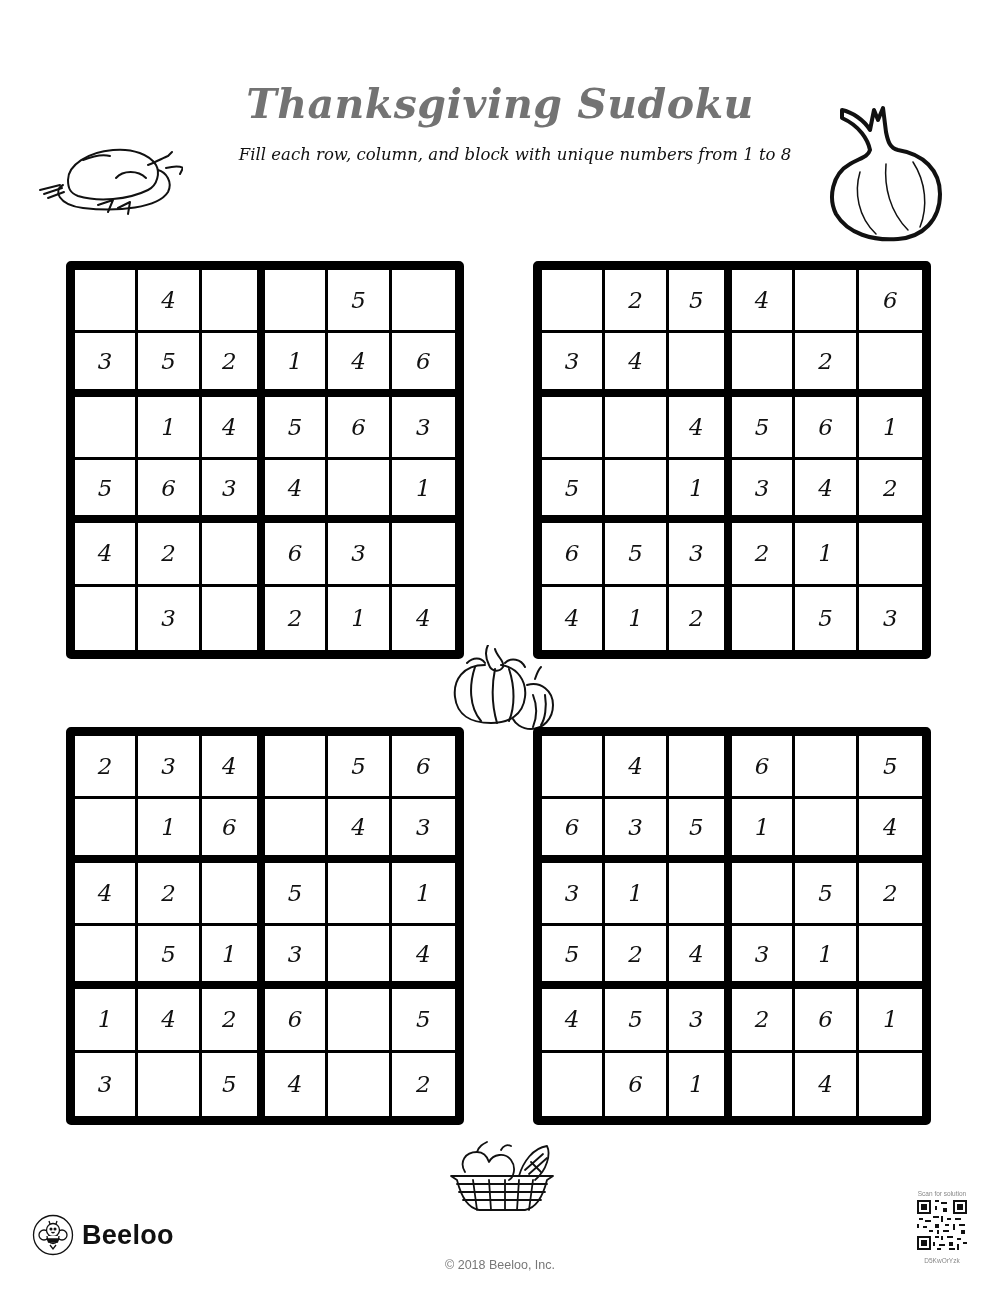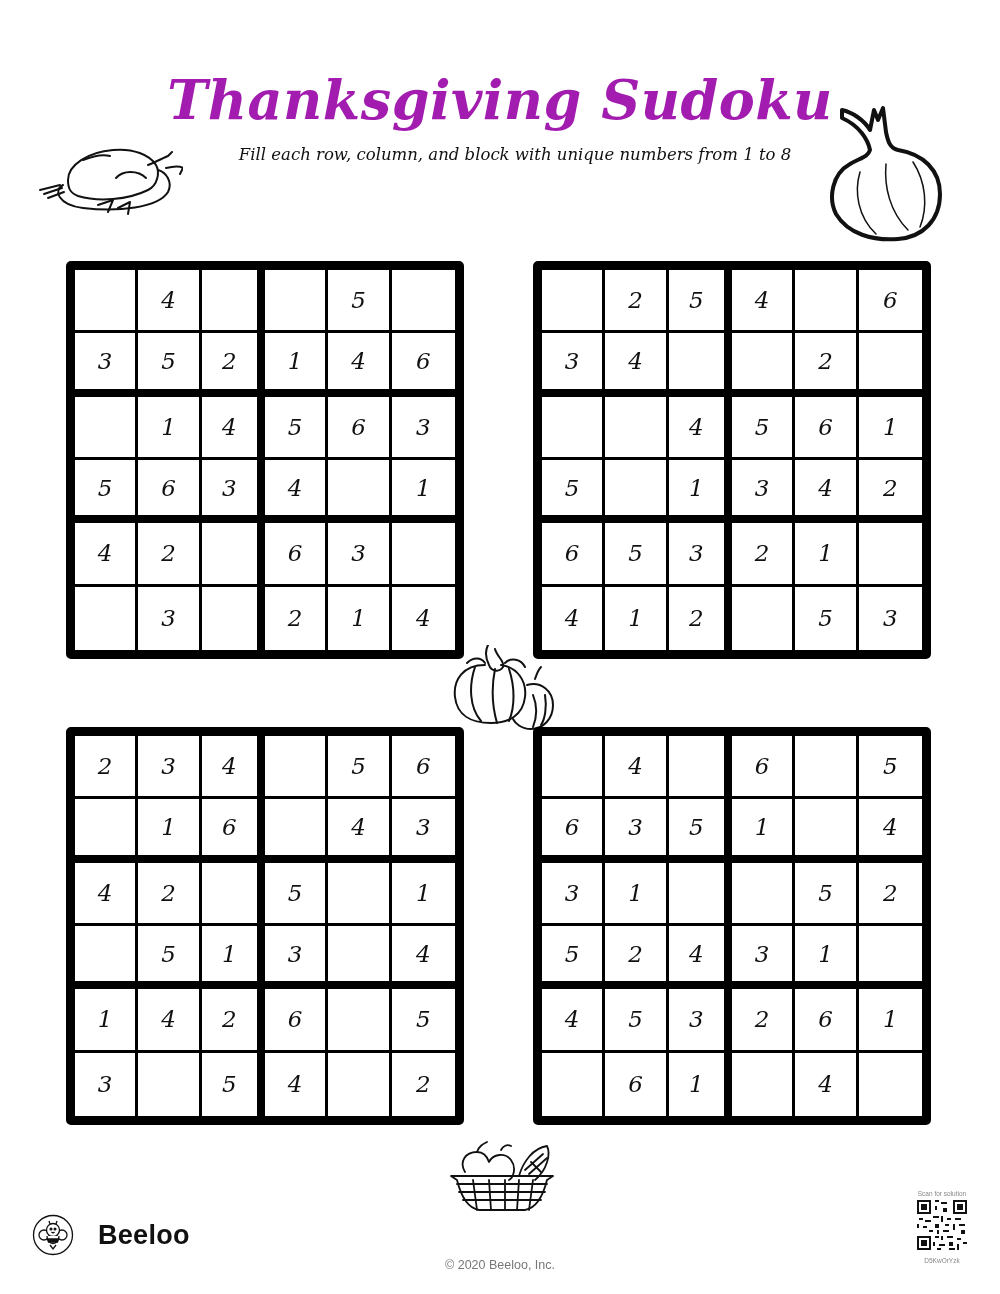--- a/index.html
+++ b/index.html
@@ -1,23 +1,23 @@
 <!DOCTYPE html>
 <html><head>
   <meta charset="utf-8">
   <style>
     html, body { margin: 0; padding: 0; background: #ffffff; }
     body {
       width: 1000px; height: 1294px; position: relative; overflow: hidden;
       font-family: "Liberation Sans", sans-serif; color: #111;
     }
     .title {
-      position: absolute; left: 0; right: 0; top: 68px; text-align: center;
+      position: absolute; left: 0; right: 0; top: 80px; text-align: center;
       font-family: "DejaVu Serif", serif; font-style: italic; font-weight: bold;
-      font-size: 54px; letter-spacing: 0.5px; color: #a21caf;
+      font-size: 41px; letter-spacing: 0.5px; color: #737373;
     }
     .subtitle {
       position: absolute; left: 0; right: 0; top: 145px; text-align: center;
       padding-left: 30px;
       font-family: "DejaVu Serif", serif; font-style: italic;
       font-size: 16.5px; color: #111;
     }
     .illus { position: absolute; }
     .illus svg { display: block; width: 100%; height: 100%; }
 
@@ -33,21 +33,21 @@
       font-family: "DejaVu Serif", serif; font-style: italic; font-size: 23px; color: #111;
       border-right: 3px solid #000; border-bottom: 3px solid #000;
       box-sizing: border-box; cursor: text;
     }
     .cell.c5 { border-right: none; }
     .cell.r5 { border-bottom: none; }
     .cell.c2 { border-right: 8px solid #000; }
     .cell.r1, .cell.r3 { border-bottom: 8px solid #000; }
 
     .logo {
-      position: absolute; left: 32px; top: 1214px; display: flex; align-items: center; gap: 24px;
+      position: absolute; left: 32px; top: 1214px; display: flex; align-items: center; gap: 8px;
     }
     .logo-mark { width: 42px; height: 42px; }
     .logo-text {
       font-family: "Liberation Sans", sans-serif; font-weight: bold; font-size: 27px; color: #111;
       letter-spacing: 0.3px;
     }
     .copyright {
       position: absolute; left: 0; right: 0; top: 1258px; text-align: center;
       font-size: 12.5px; color: #777;
     }
@@ -268,21 +268,21 @@
     <path d="M15.5 25 L26.5 25 L25.5 28 L16.5 28 Z" fill="#111"></path>
     <path d="M18 31 L21 35 L24 31"></path>
     <circle cx="19" cy="15" r="0.9" fill="#111"></circle>
     <circle cx="23" cy="15" r="0.9" fill="#111"></circle>
     <path d="M19.5 18 C20.5 19 21.5 19 22.5 18"></path>
     <path d="M18 10 L17 7 M24 10 L25 7"></path>
   </svg>
   <span class="logo-text">Beeloo</span>
 </div>
 
-<div class="copyright">© 2020 Beeloo, Inc.</div>
+<div class="copyright">© 2018 Beeloo, Inc.</div>
 
 <div class="qr-wrap">
   <div class="qr-label">Scan for solution</div>
   <svg class="qr" viewBox="0 0 25 25" shape-rendering="crispEdges">
     <rect x="0" y="0" width="7" height="7" fill="#111"></rect>
       <rect x="1" y="1" width="5" height="5" fill="#fff"></rect>
       <rect x="2" y="2" width="3" height="3" fill="#111"></rect>
     <rect x="18" y="0" width="7" height="7" fill="#111"></rect>
       <rect x="19" y="1" width="5" height="5" fill="#fff"></rect>
       <rect x="20" y="2" width="3" height="3" fill="#111"></rect>

